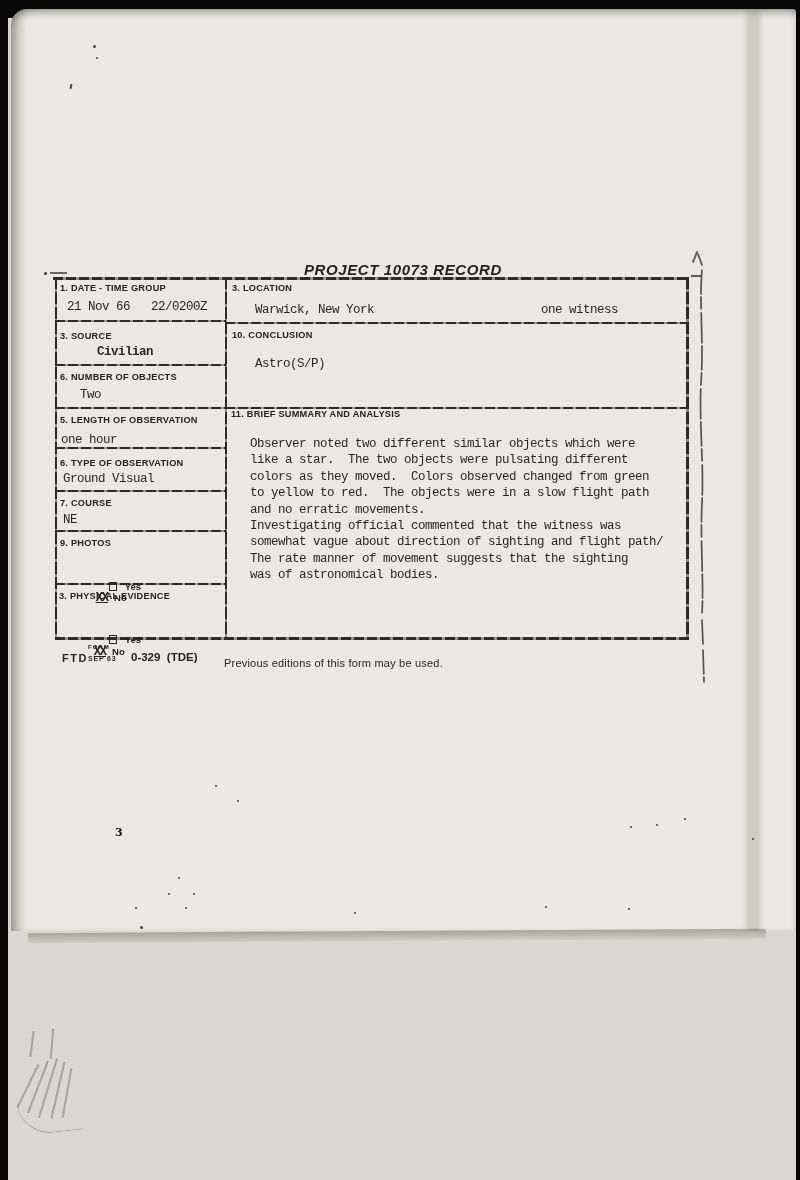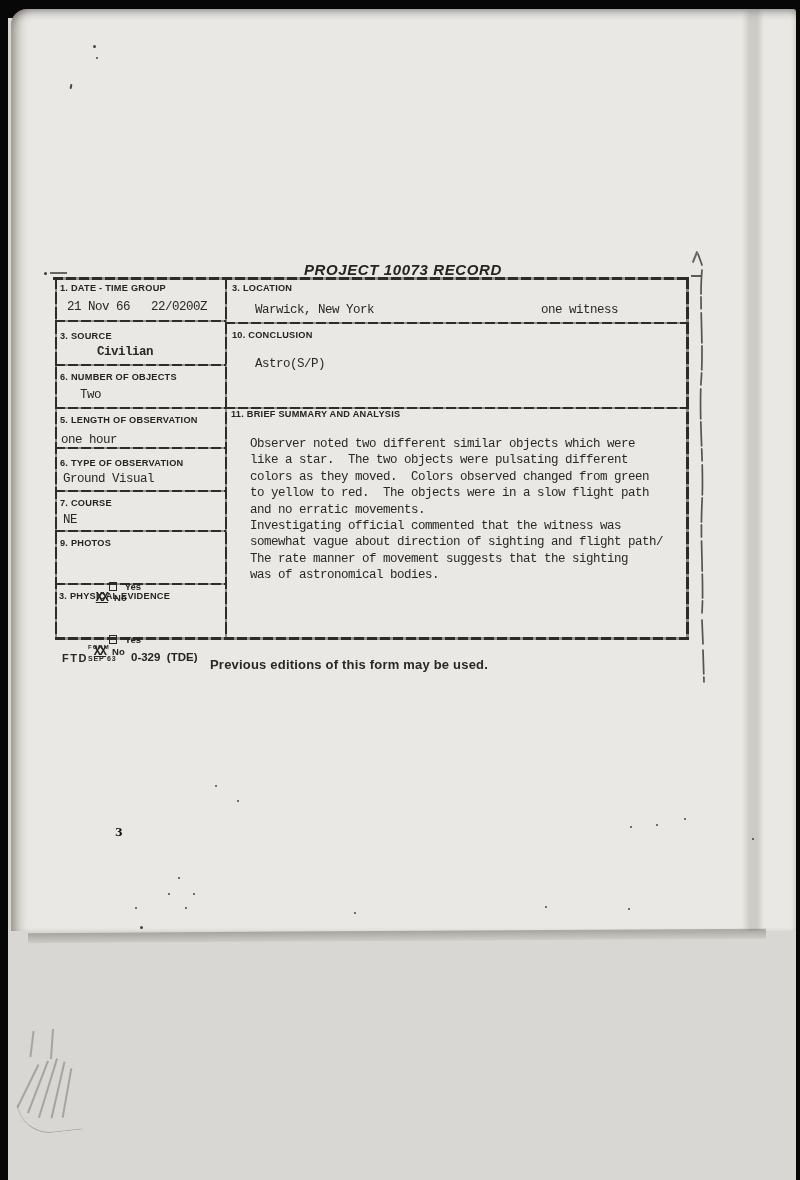--- a/index.html
+++ b/index.html
@@ -66,21 +66,21 @@
   .xx{
     font-family:"Liberation Mono","DejaVu Sans Mono",monospace;
     font-weight:bold;font-size:12px;letter-spacing:-1px;
     text-decoration:underline;color:#26241f;margin-right:6px;
   }
   
   .f-agency{position:absolute;left:62px;top:652px;font-weight:bold;font-size:11px;letter-spacing:1.5px;color:#2a2825;}
   .f-word{position:absolute;left:88px;top:644px;font-weight:bold;font-size:6px;letter-spacing:1px;color:#2a2825;}
   .f-date{position:absolute;left:88px;top:655px;font-weight:bold;font-size:7px;letter-spacing:0.8px;color:#2a2825;}
   .f-num{position:absolute;left:125px;top:651px;font-weight:bold;font-size:11.5px;color:#26241f;white-space:pre;margin-left:6px;}
-  .f-note{position:absolute;left:210px;top:657px;font-weight:bold;font-size:13px;letter-spacing:0.2px;color:#2a2825;}
+  .f-note{position:absolute;left:224px;top:657px;font-weight:normal;font-size:11px;letter-spacing:0.2px;color:#2a2825;}
   
   .watermark{
     position:absolute;left:303px;top:582px;
     font-weight:bold;font-size:30px;letter-spacing:0px;
     color:#f1f0ec;
     text-shadow:2px 2px 2px rgba(108,106,98,0.85),0 0 1px rgba(128,126,118,0.5);
   }
   
   .sp{position:absolute;background:#1e1d1b;border-radius:50%;opacity:0.8;}
   .scr{position:absolute;background:rgba(105,102,95,0.45);width:1.5px;}

